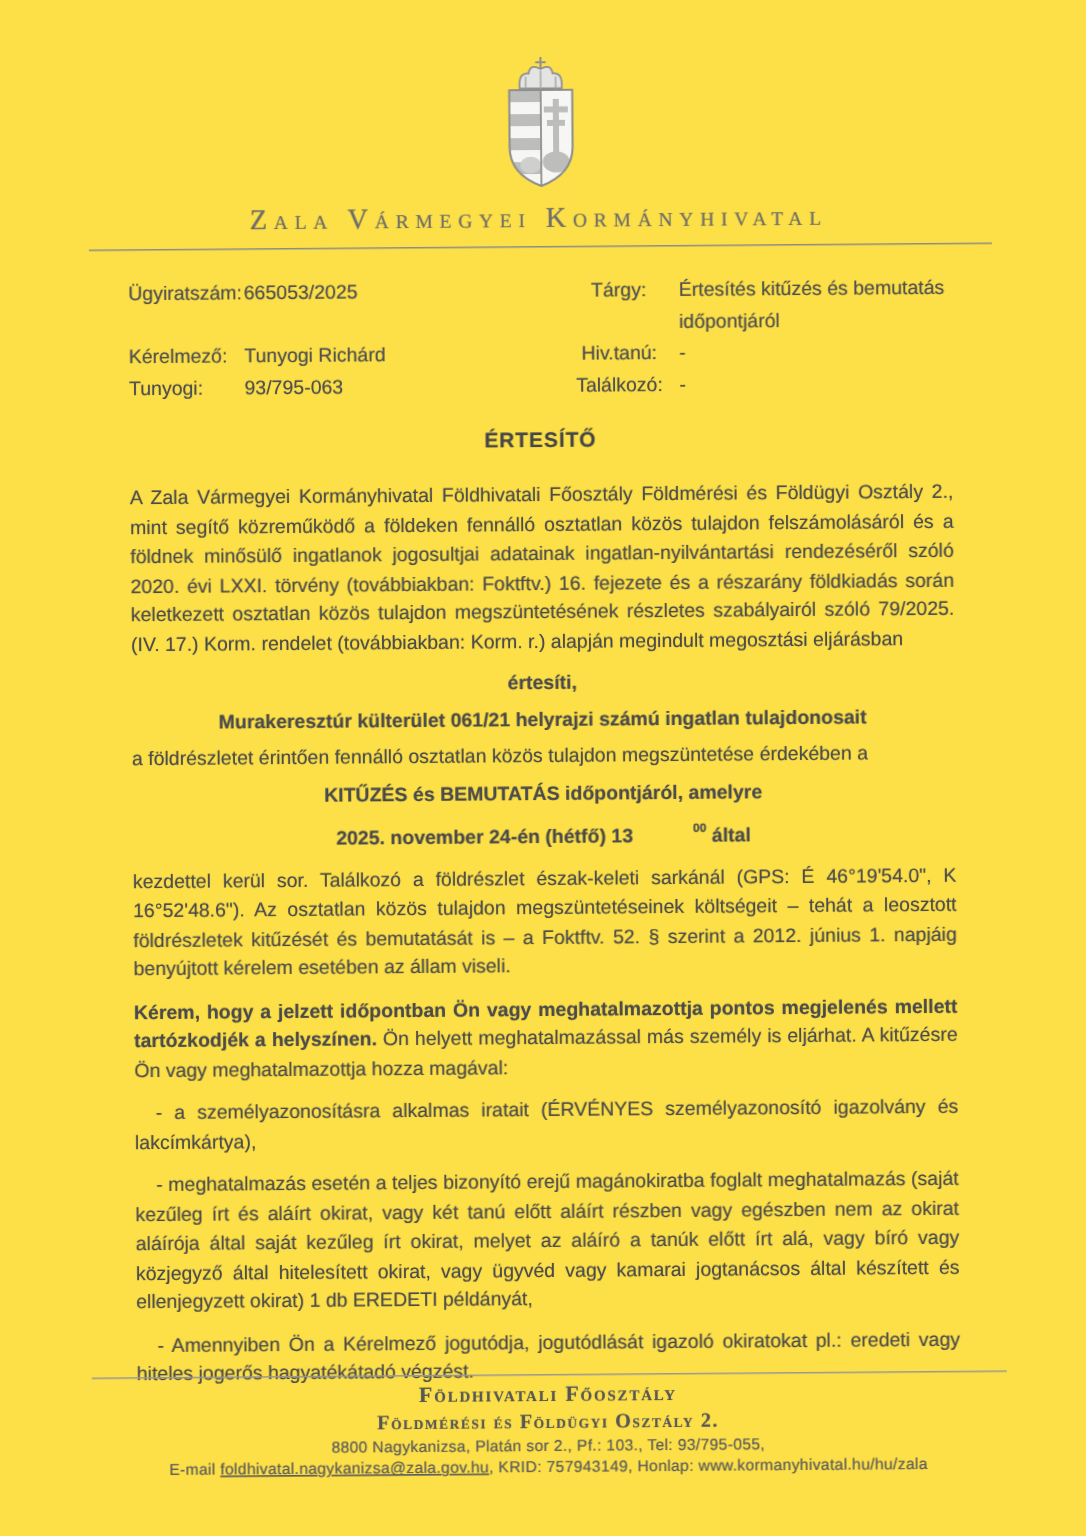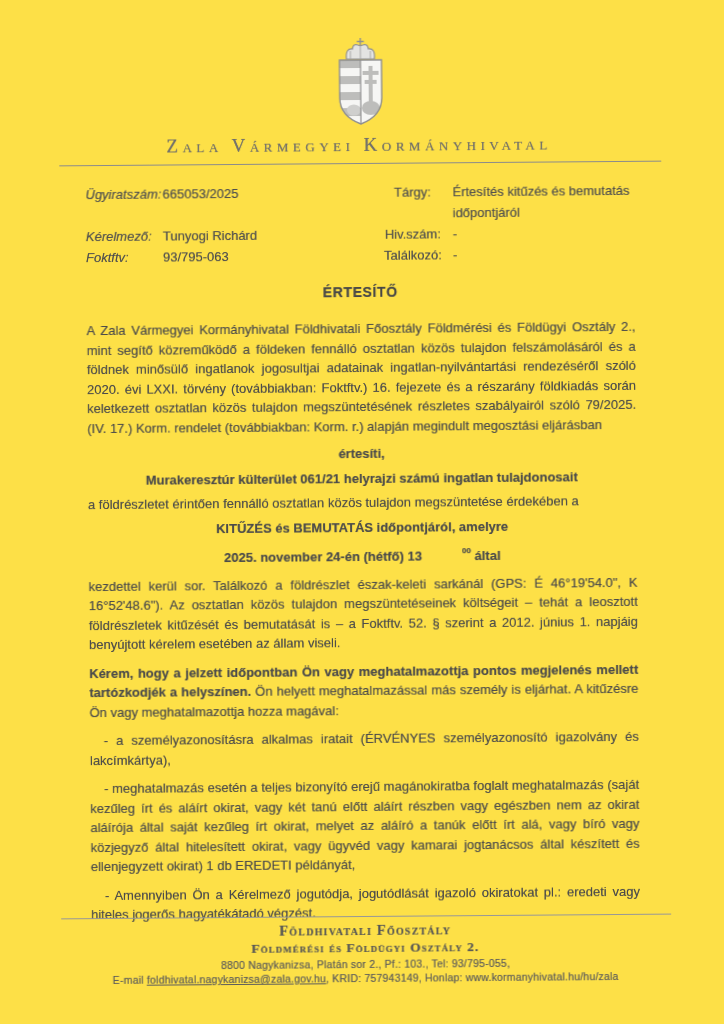--- a/index.html
+++ b/index.html
@@ -14,21 +14,21 @@
   .crest-svg{display:inline-block;}
   .org-name{font-family:"Liberation Serif","DejaVu Serif",serif;font-variant:small-caps;
             letter-spacing:4.5px;font-size:19px;color:#6e6e6e;margin-top:2px;}
   .head-rule{border:none;border-top:1.5px solid #8b8b8b;margin:7px 60px 0 62px;}
 
   
   .meta{display:flex;padding:18px 40px 0 88px;font-size:13px;line-height:21px;color:#4e4e4e;}
   .meta-col-left{width:287px;flex:none;}
   .meta-col-right{flex:1;}
   .meta-row{display:flex;align-items:flex-start;}
-  .meta-label{width:77px;flex:none;font-style:italic;}
+  .meta-label{width:77px;flex:none;}
   .meta-label-r{width:80px;flex:none;text-align:center;}
   .meta-value{flex:1;}
   .meta-value-wrap{width:196px;flex:none;}
   .meta-spacer{height:21px;}
 
   
   .doc-title{font-size:14px;font-weight:bold;text-align:center;margin:18px 0 0;color:#464646;
              letter-spacing:0.6px;}
   .para{margin:0 87px 0 88px;font-size:13px;line-height:19.5px;}
   .just{text-align:justify;}
@@ -96,31 +96,31 @@
         <div class="meta-row">
           <span class="meta-label">Ügyiratszám:</span>
           <span class="meta-value">665053/2025</span>
         </div>
         <div class="meta-spacer"></div>
         <div class="meta-row">
           <span class="meta-label">Kérelmező:</span>
           <span class="meta-value">Tunyogi Richárd</span>
         </div>
         <div class="meta-row">
-          <span class="meta-label">Foktftv:</span>
+          <span class="meta-label">Tunyogi:</span>
           <span class="meta-value">93/795-063</span>
         </div>
       </div>
       <div class="meta-col-right">
         <div class="meta-row">
           <span class="meta-label-r">Tárgy:</span>
           <span class="meta-value-wrap">Értesítés kitűzés és bemutatás időpontjáról</span>
         </div>
         <div class="meta-row">
-          <span class="meta-label-r">Hiv.szám:</span>
+          <span class="meta-label-r">Hiv.tanú:</span>
           <span class="meta-value">-</span>
         </div>
         <div class="meta-row">
           <span class="meta-label-r">Találkozó:</span>
           <span class="meta-value">-</span>
         </div>
       </div>
     </section>
 
     <h1 class="doc-title">ÉRTESÍTŐ</h1>

